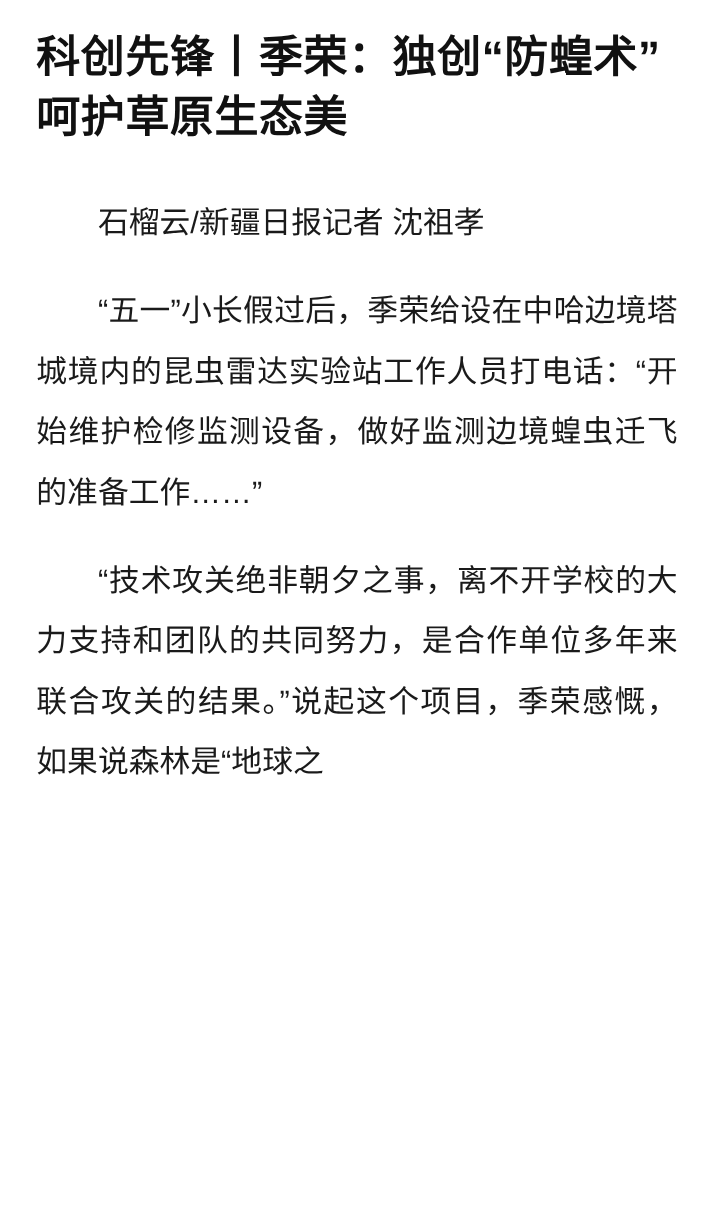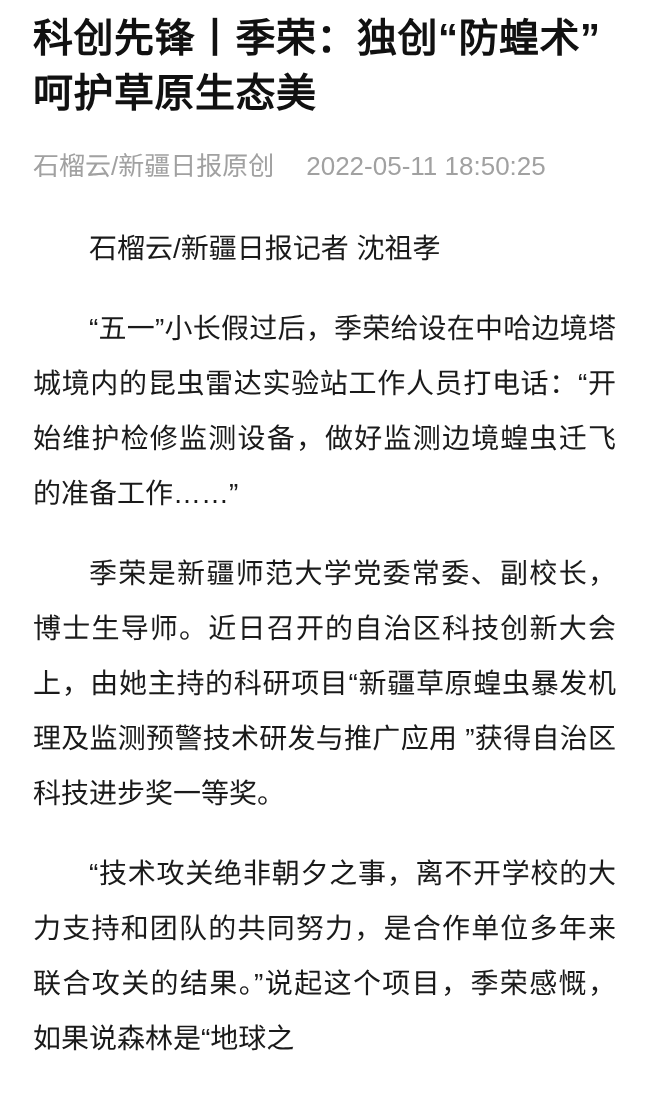--- a/index.html
+++ b/index.html
@@ -5,21 +5,21 @@
   html, body {
     margin: 0;
     padding: 0;
     background: #ffffff;
   }
   .page {
     position: relative;
     width: 649px;
     height: 1112px;
     box-sizing: border-box;
-    padding: 11px 33px 0 33px;
+    padding: 25px 33px 0 33px;
     overflow: hidden;
     background: #ffffff;
     font-family: "Liberation Sans", sans-serif;
   }
   .article-title {
     margin: 0;
     font-size: 40px;
     line-height: 55px;
     font-weight: 700;
     color: #111111;
@@ -49,24 +49,20 @@
     letter-spacing: 0;
   }
 </style>
 </head>
 <body>
 
 <div class="page">
 
   <h1 class="article-title">科创先锋丨季荣：独创“防蝗术”呵护草原生态美</h1>
 
-  <div class="article-meta">
-    <span class="source">石榴云/新疆日报原创</span><span class="timestamp">2022-05-11 18:50:25</span>
-  </div>
 
   <div class="article-body">
     <p>石榴云/新疆日报记者 沈祖孝</p>
     <p>“五一”小长假过后，季荣给设在中哈边境塔城境内的昆虫雷达实验站工作人员打电话：“开始维护检修监测设备，做好监测边境蝗虫迁飞的准备工作……”</p>
-    <p>季荣是新疆师范大学党委常委、副校长，博士生导师。近日召开的自治区科技创新大会上，由她主持的科研项目“新疆草原蝗虫暴发机理及监测预警技术研发与推广应用 ”获得自治区科技进步奖一等奖。</p>
     <p>“技术攻关绝非朝夕之事，离不开学校的大力支持和团队的共同努力，是合作单位多年来联合攻关的结果。”说起这个项目，季荣感慨，如果说森林是“地球之</p>
   </div>
 
 </div>
 
 </body></html>

